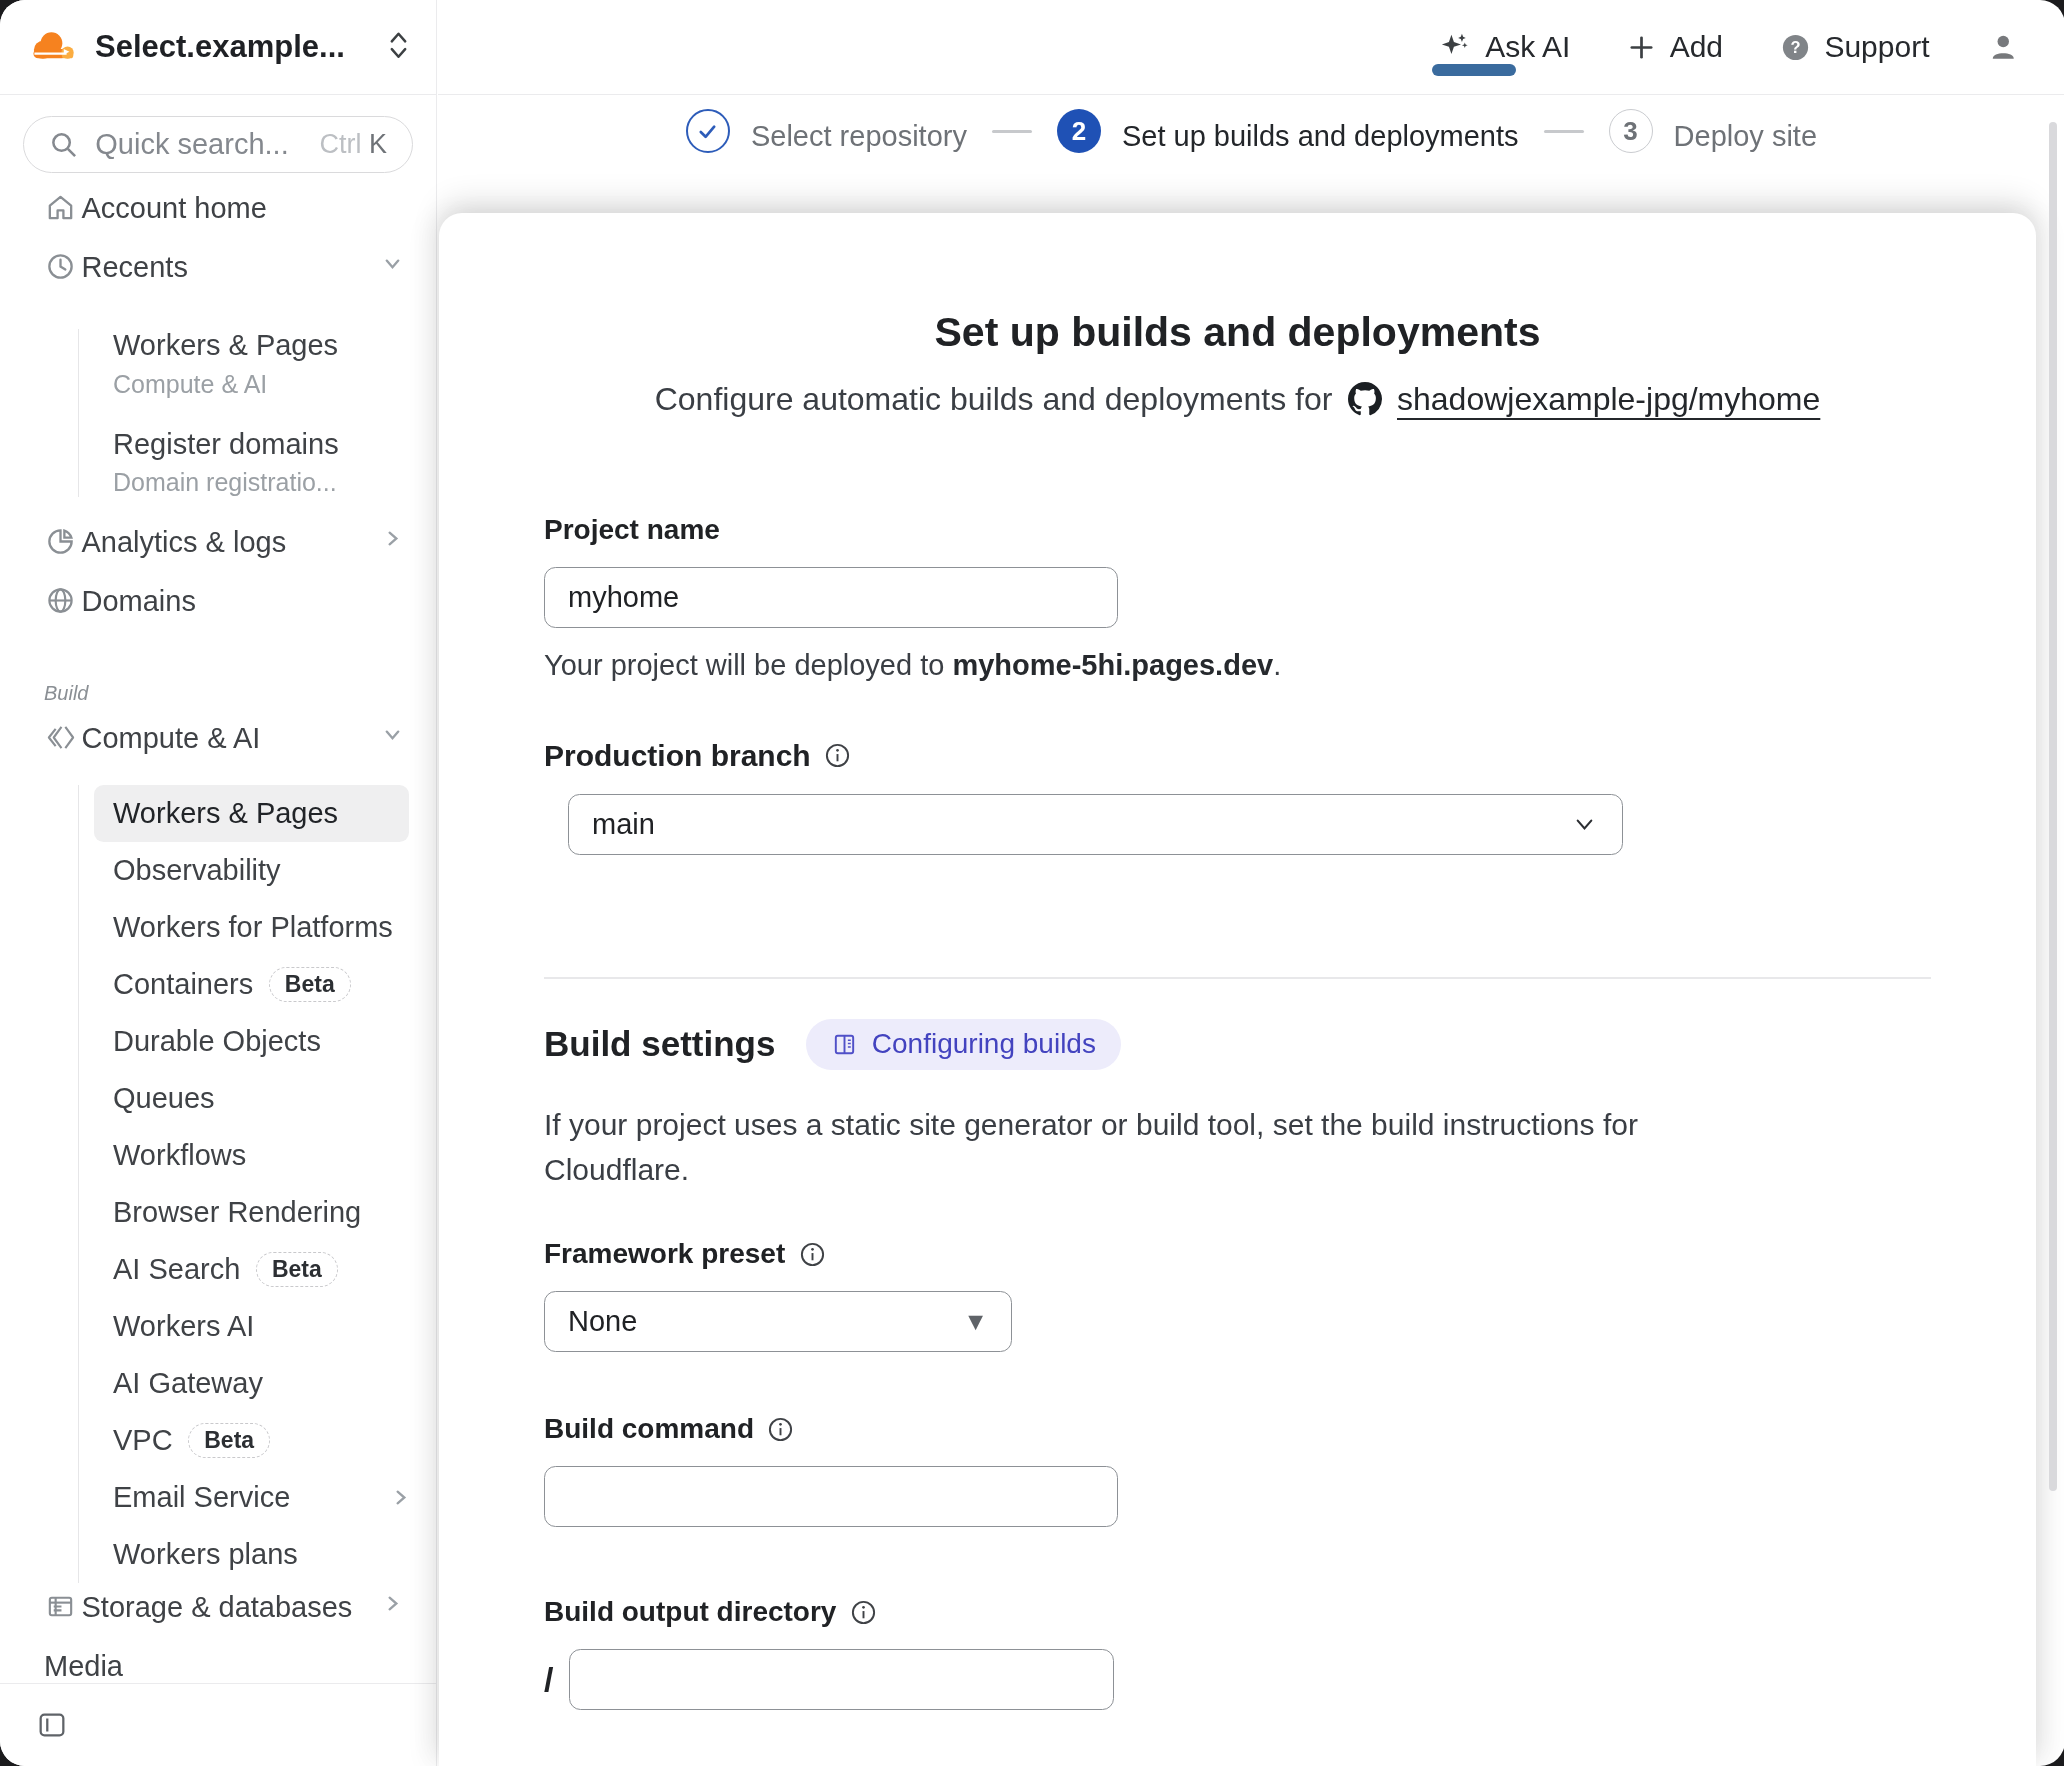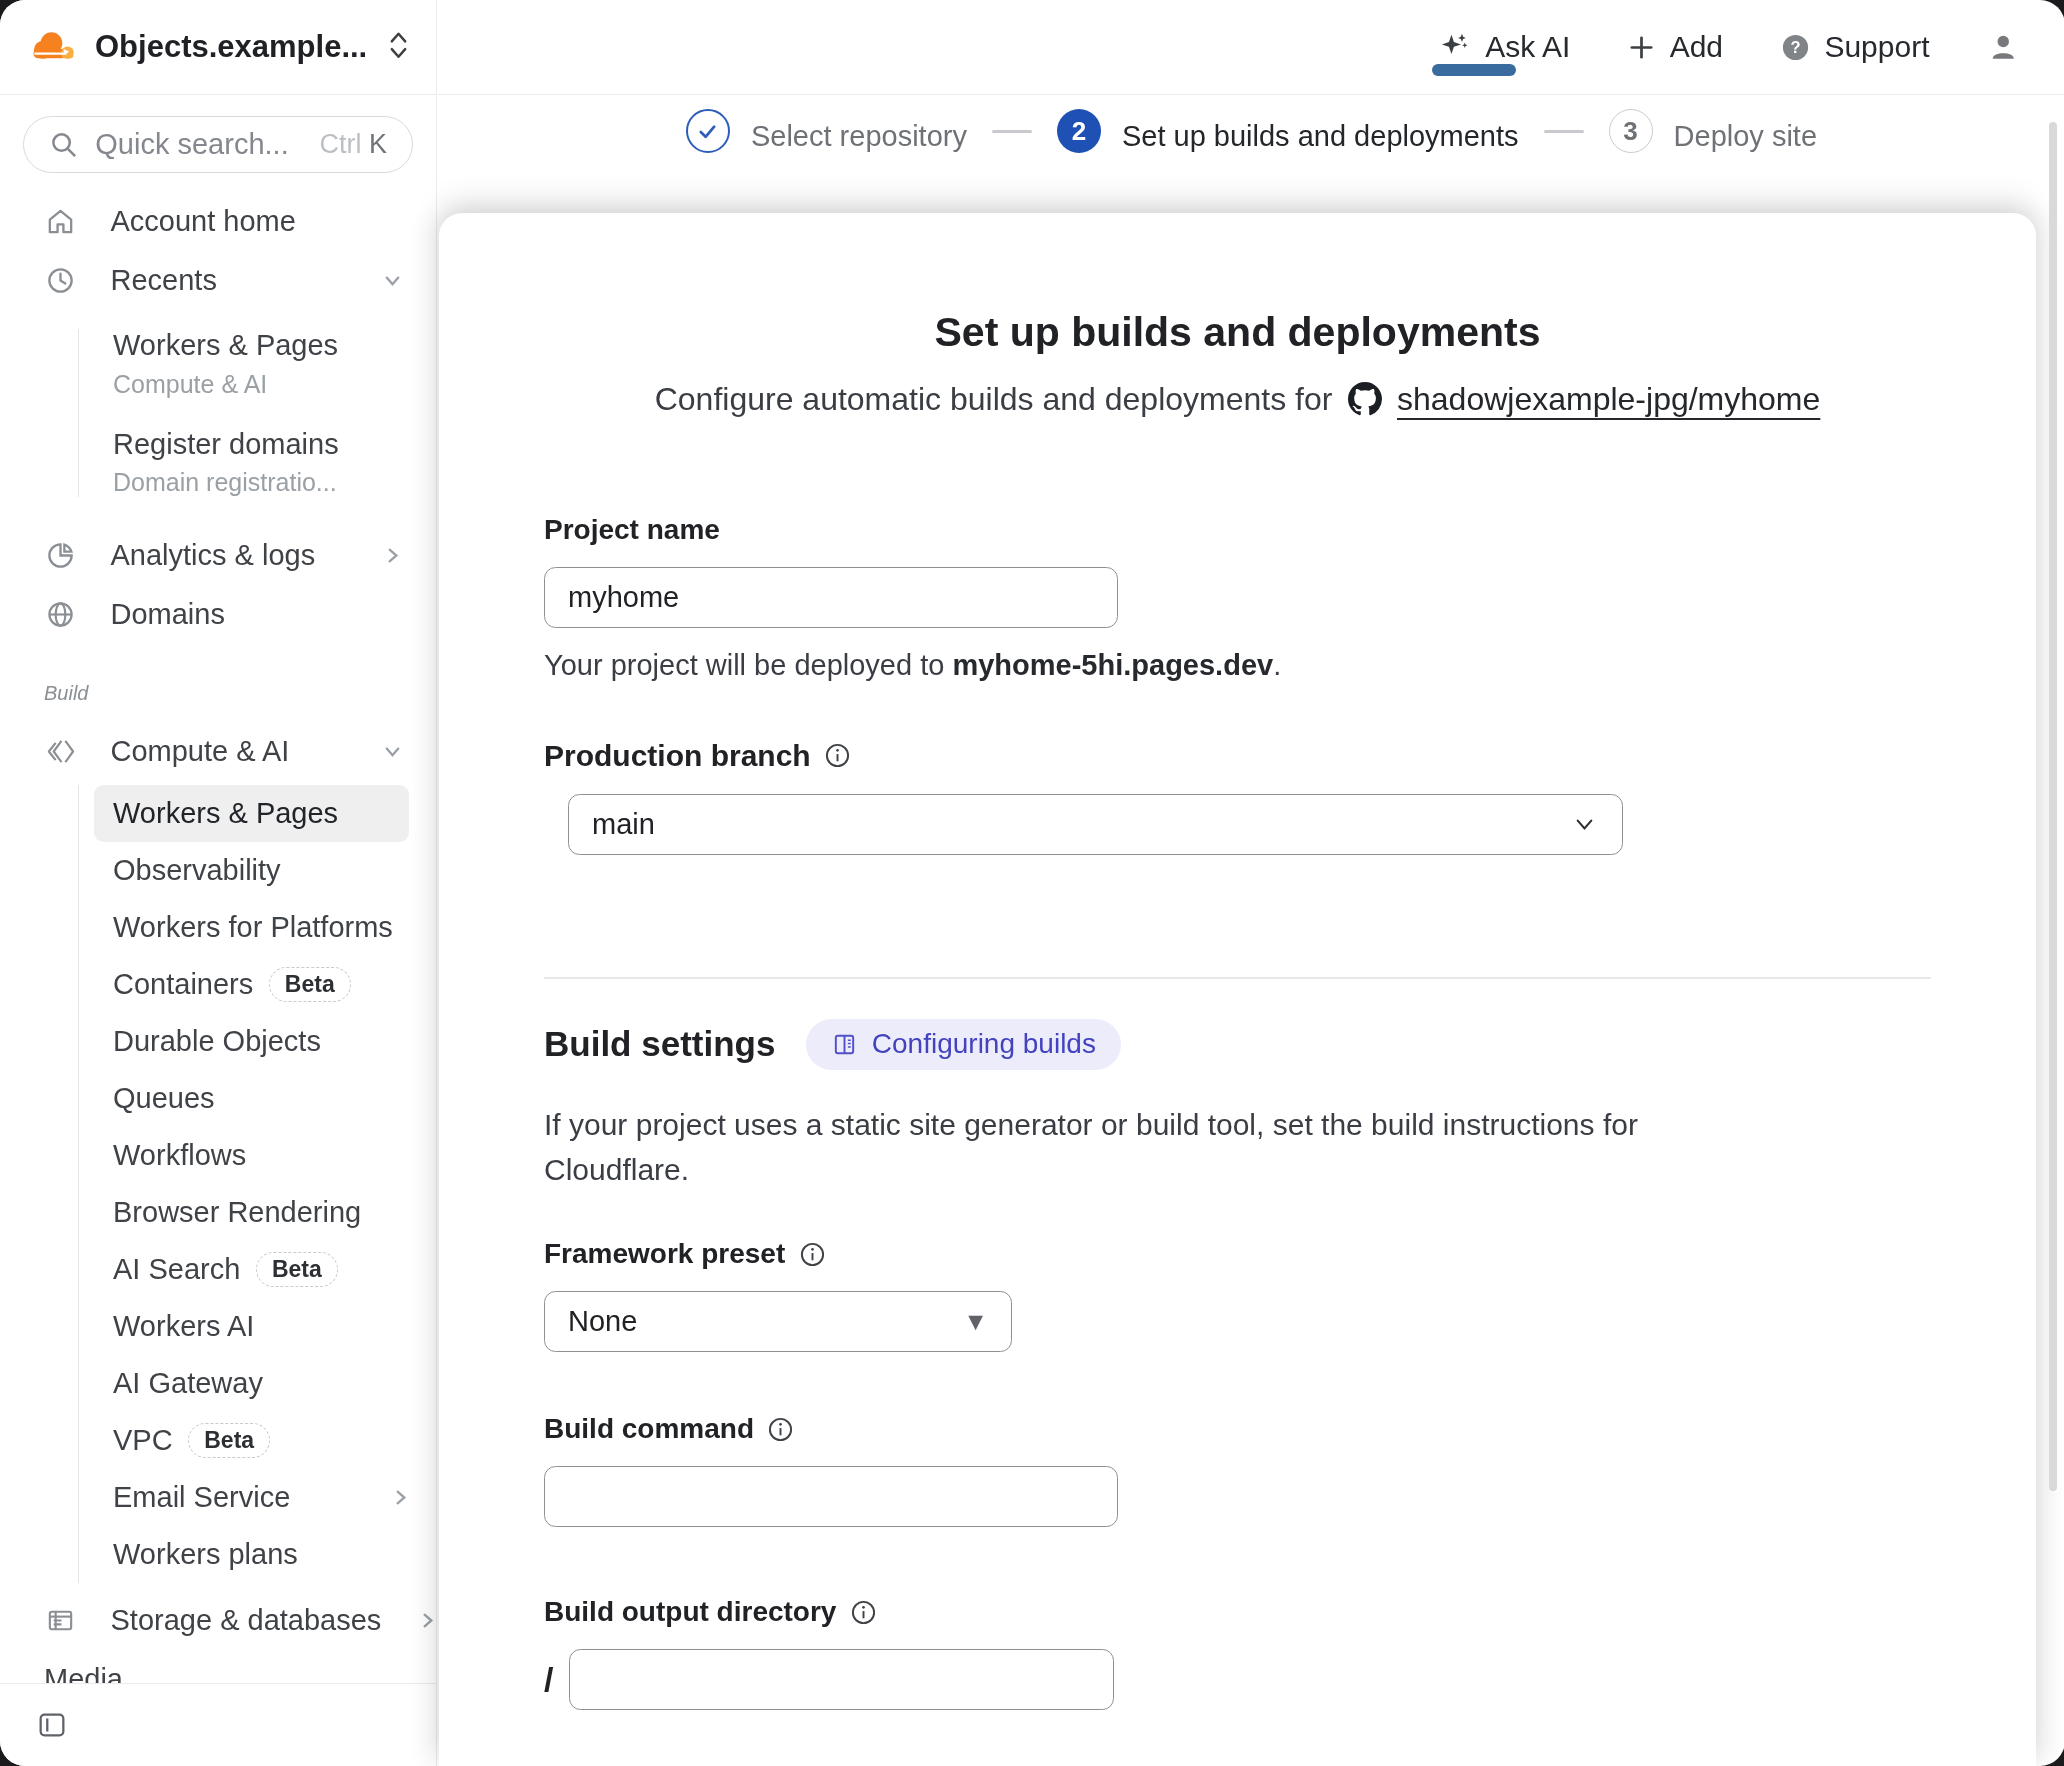--- a/index.html
+++ b/index.html
@@ -10,21 +10,21 @@
   .side-header{height:94px;border-bottom:1.9px solid #ebebed;display:flex;align-items:center;padding:0 23px;flex:0 0 auto;}
   .brand-name{font-size:31px;font-weight:700;color:#1f2125;margin-left:17px;flex:1;white-space:nowrap;overflow:hidden;}
   .unfold{color:#3c4043;}
   .side-nav{flex:1;padding:21px 23px 0 23px;overflow:hidden;}
   .search-pill{display:flex;align-items:center;height:55px;border:1.9px solid #dadadc;border-radius:955px;padding:0 25px;gap:15.3px;color:#85898f;}
   .search-pill input{border:none;outline:none;flex:1;font-size:29px;font-family:inherit;color:#3f4246;background:transparent;min-width:0;}
   .search-pill input::placeholder{color:#84888e;}
   .kbd-hint{font-size:27px;white-space:nowrap;}
   .kbd-hint .ctrl{color:#bcbfc3;}
   .kbd-hint .key{color:#6f7378;margin-left:7.6px;}
-  .nav-row{display:flex;align-items:center;height:59px;padding-left:21px;gap:34px;cursor:pointer;}
+  .nav-row{display:flex;align-items:flex-start;height:59px;padding-left:21px;gap:5px;cursor:pointer;}
   .nav-row .ico{width:32.5px;display:flex;justify-content:center;color:#8a8f94;flex:0 0 auto;}
   .nav-row .lbl{font-size:29px;color:#3f4246;flex:1;white-space:nowrap;}
   .nav-row .chev{color:#9aa0a6;margin-right:7.6px;display:flex;}
   .subnav{margin:3.8px 0 7.6px 55px;border-left:1.9px solid #e6e6e8;padding-left:34px;}
   .recent-item{margin:19px 0 29px 0;cursor:pointer;}
   .recent-title{font-size:29px;color:#3f4246;}
   .recent-sub{font-size:25px;color:#9ba0a5;margin-top:7.6px;}
   .group-label{font-size:20px;color:#8a8f94;padding-left:21px;margin:38px 0 17px 0;font-style:italic;}
   .sub-row{display:flex;align-items:center;height:57px;font-size:29px;color:#3f4246;gap:15.3px;cursor:pointer;}
   .sub-row.selected{background:#efeff0;border-radius:9.6px;margin-left:-19px;padding-left:19px;margin-right:3.8px;color:#212428;}
@@ -98,21 +98,21 @@
             <rect x="11" y="21" width="35" height="10" rx="5"></rect>
           </g>
           <g fill="#fbad41">
             <circle cx="47" cy="25" r="6.5"></circle>
             <rect x="41" y="25" width="12" height="6" rx="3"></rect>
           </g>
           <path d="M12 26 L46 26" stroke="#fff" stroke-width="2.5" fill="none"></path>
           <path d="M43 21 l6 3 -6 3 z" fill="#fff"></path>
         </svg>
       </span>
-      <span class="brand-name">Objects.example...</span>
+      <span class="brand-name">Select.example...</span>
       <span class="unfold">
         <svg width="29" height="32.5" viewBox="0 0 30 34" fill="none" stroke="currentColor" stroke-width="2.6" stroke-linecap="round" stroke-linejoin="round">
           <polyline points="8,13 15,5 22,13"></polyline>
             <polyline points="8,21 15,29 22,21"></polyline>
         </svg>
       </span>
     </div>
 
     <nav class="side-nav">
       <div class="search-pill">

